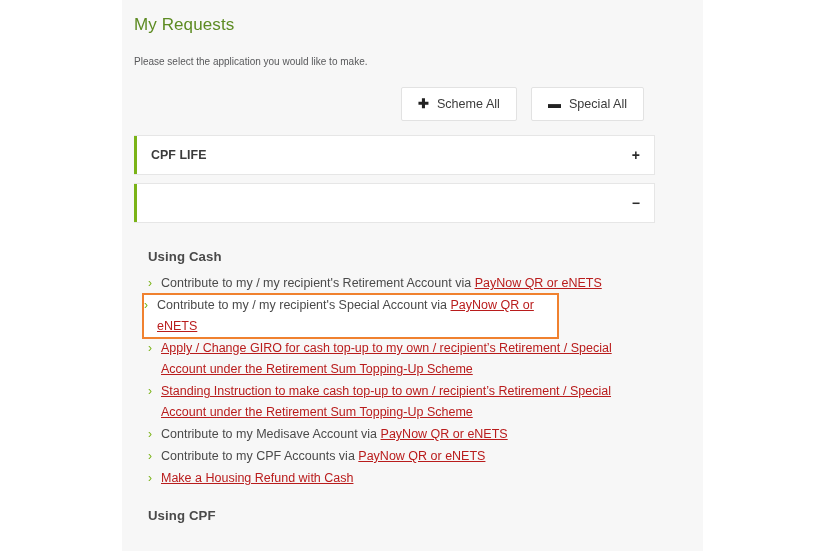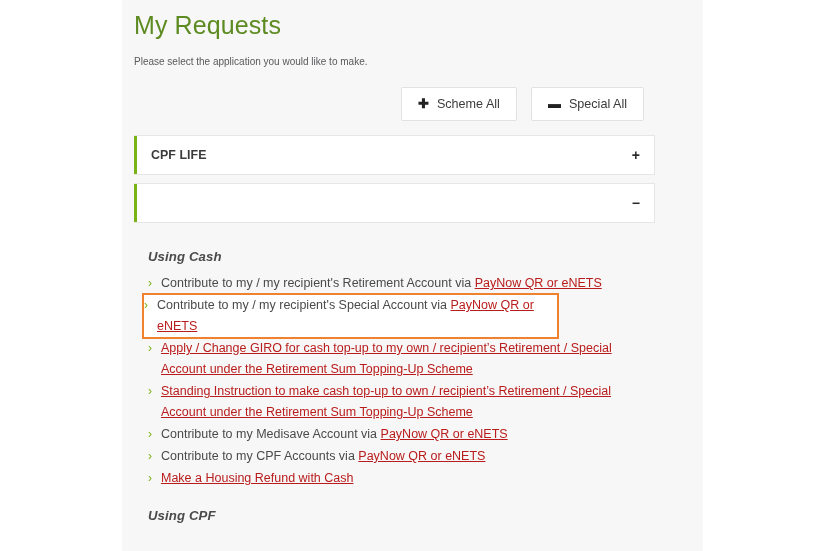--- a/index.html
+++ b/index.html
@@ -37,21 +37,21 @@
   .inner {
     position: absolute;
     left: 12px;
     top: 0;
     width: 560px;
   }
 
   .page-title {
     margin: 0;
     padding-top: 10px;
-    font-size: 25px;
+    font-size: 17px;
     font-weight: 400;
     color: #5d8b22;
     letter-spacing: 0.1px;
     line-height: 30px;
   }
 
   .intro {
     margin: 0;
     padding-top: 12px;
     font-size: 10px;
@@ -137,21 +137,20 @@
   .section {
     padding-top: 18px;
   }
   .section-title {
     font-size: 13.2px;
     font-weight: bold;
     color: #4a4a4a;
     padding-left: 14px;
     margin: 0 0 9px 0;
     letter-spacing: 0.1px;
-    font-style: italic;
   }
 
   ul.links {
     list-style: none;
     margin: 0;
     padding: 0 0 0 14px;
   }
   ul.links li {
     position: relative;
     padding-left: 13px;

